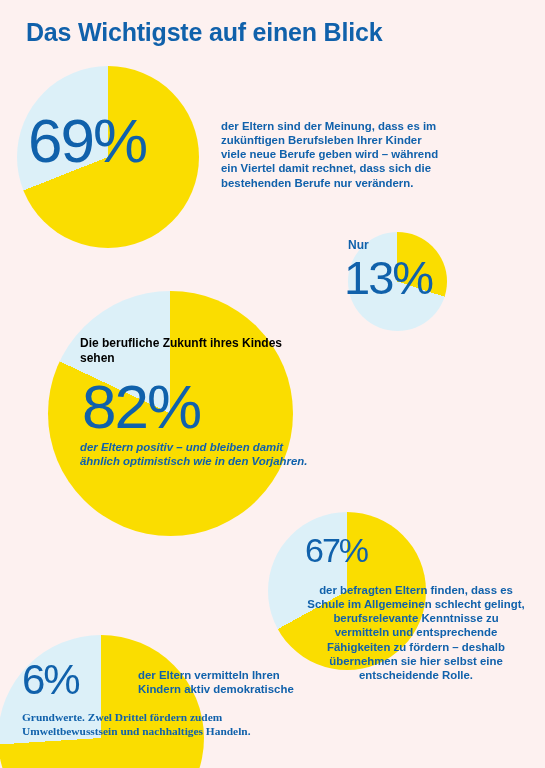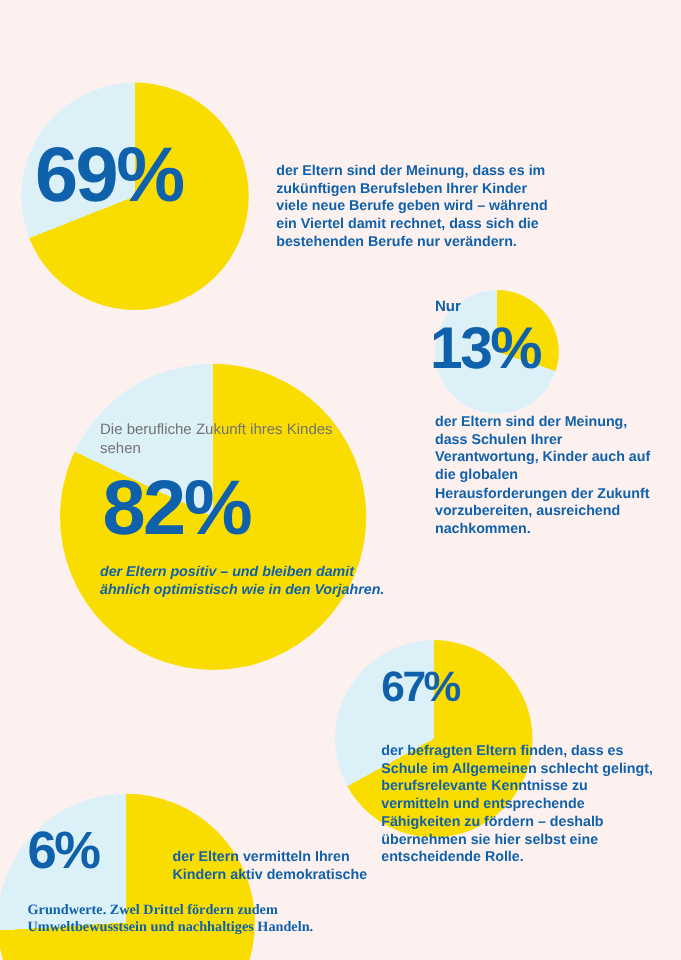--- a/index.html
+++ b/index.html
@@ -33,37 +33,36 @@
   }
   .pie {
     position: absolute;
     border-radius: 50%;
   }
   .stat-block {
     position: absolute;
   }
   .big-number {
     color: #1061ab;
-    font-weight: bold;
+    font-weight: normal;
     line-height: 0.95;
     letter-spacing: -2px;
   }
   .pre-label {
     color: #1061ab;
     font-weight: bold;
   }
   .body-text {
     color: #1061ab;
     font-weight: bold;
     line-height: 1.24;
-    margin-top: 11px;
   }
   .lead-in {
-    color: #737373;
-    font-weight: normal;
+    color: #000000;
+    font-weight: bold;
     line-height: 1.25;
   }
 
   
   #pie-69 { left: 17px; top: 66px; width: 182px; height: 182px; }
   #num-69 { left: 28px; top: 112px; font-size: 62px; }
   #text-69 { left: 221px; top: 119px; width: 222px; font-size: 11.4px; }
 
   
   #pie-30 { left: 348px; top: 232px; width: 99px; height: 99px; }
@@ -73,42 +72,42 @@
 
   
   #pie-82 { left: 48px; top: 291px; width: 245px; height: 245px; }
   #lead-82 { left: 80px; top: 336px; width: 215px; font-size: 12px; }
   #num-82 { left: 82px; top: 378px; font-size: 62px; }
   #text-82 { left: 80px; top: 440px; width: 230px; font-size: 11.4px; font-style: italic; }
 
   
   #pie-67 { left: 268px; top: 512px; width: 158px; height: 158px; }
   #num-67 { left: 305px; top: 534px; font-size: 34px; }
-  #text-67 { left: 305px; top: 583px; width: 222px; font-size: 11.4px; }
+  #text-67 { left: 305px; top: 583px; width: 222px; font-size: 11.4px; text-align: center; }
 
   
   #pie-74 { left: -2px; top: 635px; width: 206px; height: 206px; }
   #num-74 { left: 22px; top: 660px; font-size: 42px; }
   #text-74-a { left: 138px; top: 668px; width: 160px; font-size: 11.4px; }
   #text-74-b { left: 22px; top: 710px; width: 280px; font-size: 11.4px; font-family: Liberation Serif, serif; }
 </style>
 </head>
 <body>
 
 <div id="infographic">
 
+  <div class="page-title">Das Wichtigste auf einen Blick</div>
 
   <div class="pie" id="pie-69" style="background: conic-gradient(rgb(250, 221, 0) 0deg, rgb(250, 221, 0) 248.4deg, rgb(220, 240, 248) 248.4deg, rgb(220, 240, 248) 360deg);"></div>
   <div class="stat-block big-number" id="num-69">69%</div>
   <div class="stat-block body-text" id="text-69">der Eltern sind der Meinung, dass es im zukünftigen Berufsleben Ihrer Kinder viele neue Berufe geben wird – während ein Viertel damit rechnet, dass sich die bestehenden Berufe nur verändern.</div>
 
   <div class="pie" id="pie-30" style="background: conic-gradient(rgb(250, 221, 0) 0deg, rgb(250, 221, 0) 108deg, rgb(220, 240, 248) 108deg, rgb(220, 240, 248) 360deg);"></div>
   <div class="stat-block pre-label" id="pre-30">Nur</div>
   <div class="stat-block big-number" id="num-30">13%</div>
-  <div class="stat-block body-text" id="text-30">der Eltern sind der Meinung, dass Schulen Ihrer Verantwortung, Kinder auch auf die globalen Herausforderungen der Zukunft vorzubereiten, ausreichend nachkommen.</div>
 
   <div class="pie" id="pie-82" style="background: conic-gradient(rgb(250, 221, 0) 0deg, rgb(250, 221, 0) 295.2deg, rgb(220, 240, 248) 295.2deg, rgb(220, 240, 248) 360deg);"></div>
   <div class="stat-block lead-in" id="lead-82">Die berufliche Zukunft ihres Kindes sehen</div>
   <div class="stat-block big-number" id="num-82">82%</div>
   <div class="stat-block body-text" id="text-82">der Eltern positiv – und bleiben damit ähnlich optimistisch wie in den Vorjahren.</div>
 
   <div class="pie" id="pie-67" style="background: conic-gradient(rgb(250, 221, 0) 0deg, rgb(250, 221, 0) 241.2deg, rgb(220, 240, 248) 241.2deg, rgb(220, 240, 248) 360deg);"></div>
   <div class="stat-block big-number" id="num-67">67%</div>
   <div class="stat-block body-text" id="text-67">der befragten Eltern finden, dass es Schule im Allgemeinen schlecht gelingt, berufsrelevante Kenntnisse zu vermitteln und entsprechende Fähigkeiten zu fördern – deshalb übernehmen sie hier selbst eine entscheidende Rolle.</div>
 

